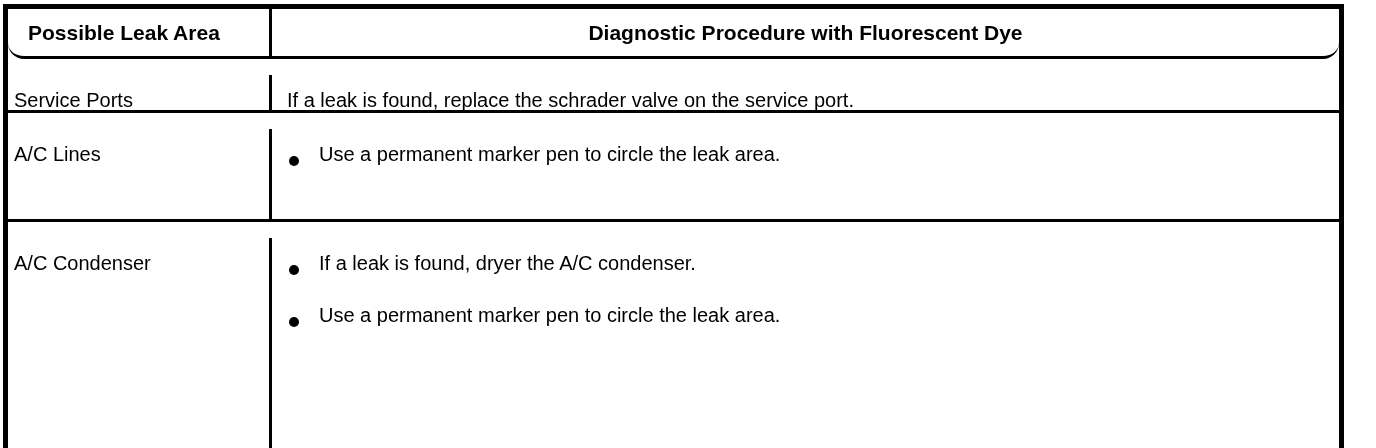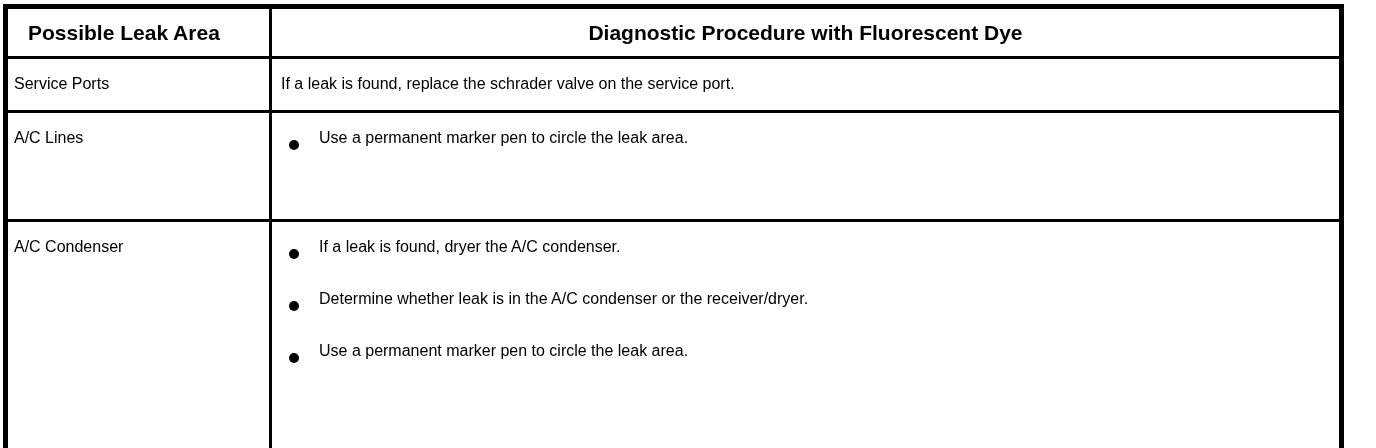--- a/index.html
+++ b/index.html
@@ -31,21 +31,21 @@
     background: #ffffff;
   }
 
   .tr {
     display: grid;
     grid-template-columns: 264px 1fr;
     box-sizing: content-box;
   }
   .tr.bordered { border-bottom: 3px solid #000000; }
 
-  .tr.header-row  { height: 47px; }
+  .tr.header-row  { height: 47px; border-radius: 16px; }
   .tr.row-1       { height: 51px; }
   .tr.row-2       { height: 106px; }
   .tr.row-3       { height: 270px; }
 
   .td, .th {
     box-sizing: border-box;
     overflow: hidden;
   }
   .c1 { border-right: 3px solid #000000; }
 
@@ -53,25 +53,25 @@
     display: flex;
     align-items: center;
     font-weight: 700;
     font-size: 21px;
     line-height: 24px;
     white-space: nowrap;
   }
   .th.c1 { padding-left: 20px; }
   .th.c2 { justify-content: center; }
 
-  .td { font-size: 16px; line-height: 24px; }
+  .td { font-size: 20px; line-height: 24px; margin-top: 16px; }
   .td.c1 { padding: 13px 4px 0 6px; white-space: nowrap; }
   .td.c2 { padding: 13px 6px 0 0; }
 
-  .plain-text { padding-left: 9px; white-space: nowrap; }
+  .plain-text { padding-left: 15px; white-space: nowrap; }
 
   .bullet-item {
     display: flex;
     align-items: flex-end;
     margin-bottom: 28px;
     white-space: nowrap;
   }
   .bullet-item:last-child { margin-bottom: 0; }
 
   .bullet {
@@ -113,23 +113,19 @@
 
     <div class="tr row-3">
       <div class="td c1">A/C Condenser</div>
       <div class="td c2">
         <div class="bullet-item">
           <span class="bullet"></span>
           <span>If a leak is found, dryer the A/C condenser.</span>
         </div>
         <div class="bullet-item">
           <span class="bullet"></span>
-          <span>Determine whether leak is in the A/C condenser or the receiver/dryer.</span>
-        </div>
-        <div class="bullet-item">
-          <span class="bullet"></span>
           <span>Use a permanent marker pen to circle the leak area.</span>
         </div>
       </div>
     </div>
 
   </div>
 </div>
 
 </body></html>

